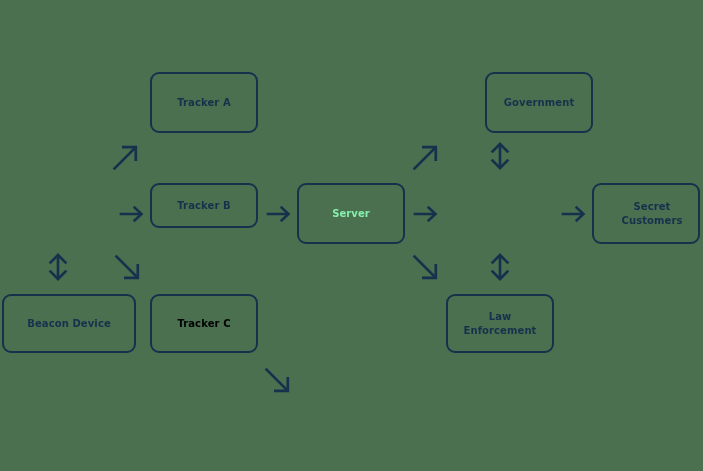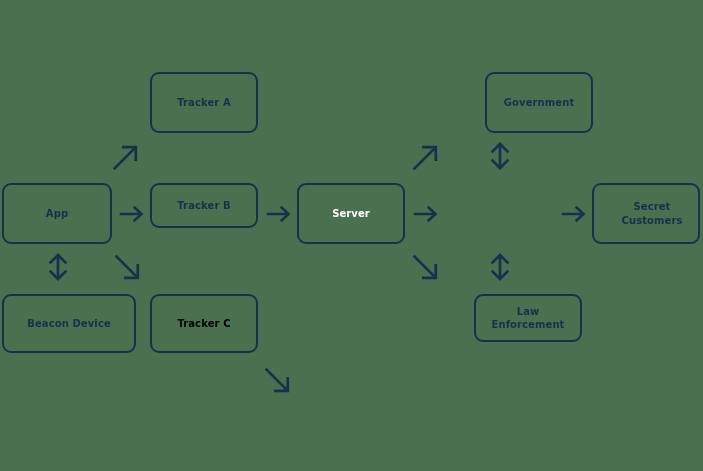--- a/index.html
+++ b/index.html
@@ -49,42 +49,39 @@
   }
   .arrow svg {
     display: block;
     overflow: visible;
   }
 </style>
 </head>
 <body>
 
 <div id="canvas" style="background: rgb(74, 112, 80);">
-    <div class="node" style="left: 2px; top: 183px; width: 110px; height: 61px; border-color: rgb(23, 49, 77); color: rgb(23, 49, 77);">
-      <span class="label">App</span>
-    </div>
     <div class="node" style="left: 2px; top: 294px; width: 134px; height: 59px; border-color: rgb(23, 49, 77); color: rgb(23, 49, 77);">
       <span class="label">Beacon Device</span>
     </div>
     <div class="node" style="left: 150px; top: 72px; width: 108px; height: 61px; border-color: rgb(23, 49, 77); color: rgb(23, 49, 77);">
       <span class="label">Tracker A</span>
     </div>
     <div class="node" style="left: 150px; top: 183px; width: 108px; height: 45px; border-color: rgb(23, 49, 77); color: rgb(23, 49, 77);">
       <span class="label">Tracker B</span>
     </div>
     <div class="node" style="left: 150px; top: 294px; width: 108px; height: 59px; border-color: rgb(23, 49, 77); color: #000000;">
       <span class="label">Tracker C</span>
     </div>
-    <div class="node" style="left: 297px; top: 183px; width: 108px; height: 61px; border-color: rgb(23, 49, 77); color: #ffffff;">
+    <div class="node" style="left: 297px; top: 183px; width: 108px; height: 61px; border-color: rgb(23, 49, 77); color: #86efac;">
       <span class="label">Server</span>
     </div>
     <div class="node" style="left: 445px; top: 72px; width: 108px; height: 61px; border-color: rgb(23, 49, 77); color: rgb(23, 49, 77); margin-left: 40px;">
       <span class="label">Government</span>
     </div>
-    <div class="node" style="left: 446px; top: 294px; width: 108px; height: 48px; border-color: rgb(23, 49, 77); color: rgb(23, 49, 77); margin-left: 28px;">
+    <div class="node" style="left: 446px; top: 294px; width: 108px; height: 59px; border-color: rgb(23, 49, 77); color: rgb(23, 49, 77);">
       <span class="label">Law Enforcement</span>
     </div>
     <div class="node" style="left: 592px; top: 183px; width: 108px; height: 61px; border-color: rgb(23, 49, 77); color: rgb(23, 49, 77); padding-left: 16px;">
       <span class="label">Secret Customers</span>
     </div>
     <span class="arrow" style="left: 110px; top: 143px; width: 30px; height: 30px;">
       <svg width="30" height="30" viewBox="0 0 100 100">
         <path d="M12 88 L82 18" fill="none" stroke="#17314d" stroke-width="9" stroke-linecap="butt" stroke-linejoin="miter"></path>
         <path d="M40 14 L86 14 L86 60" fill="none" stroke="#17314d" stroke-width="9" stroke-linecap="butt" stroke-linejoin="miter"></path>
       </svg>

